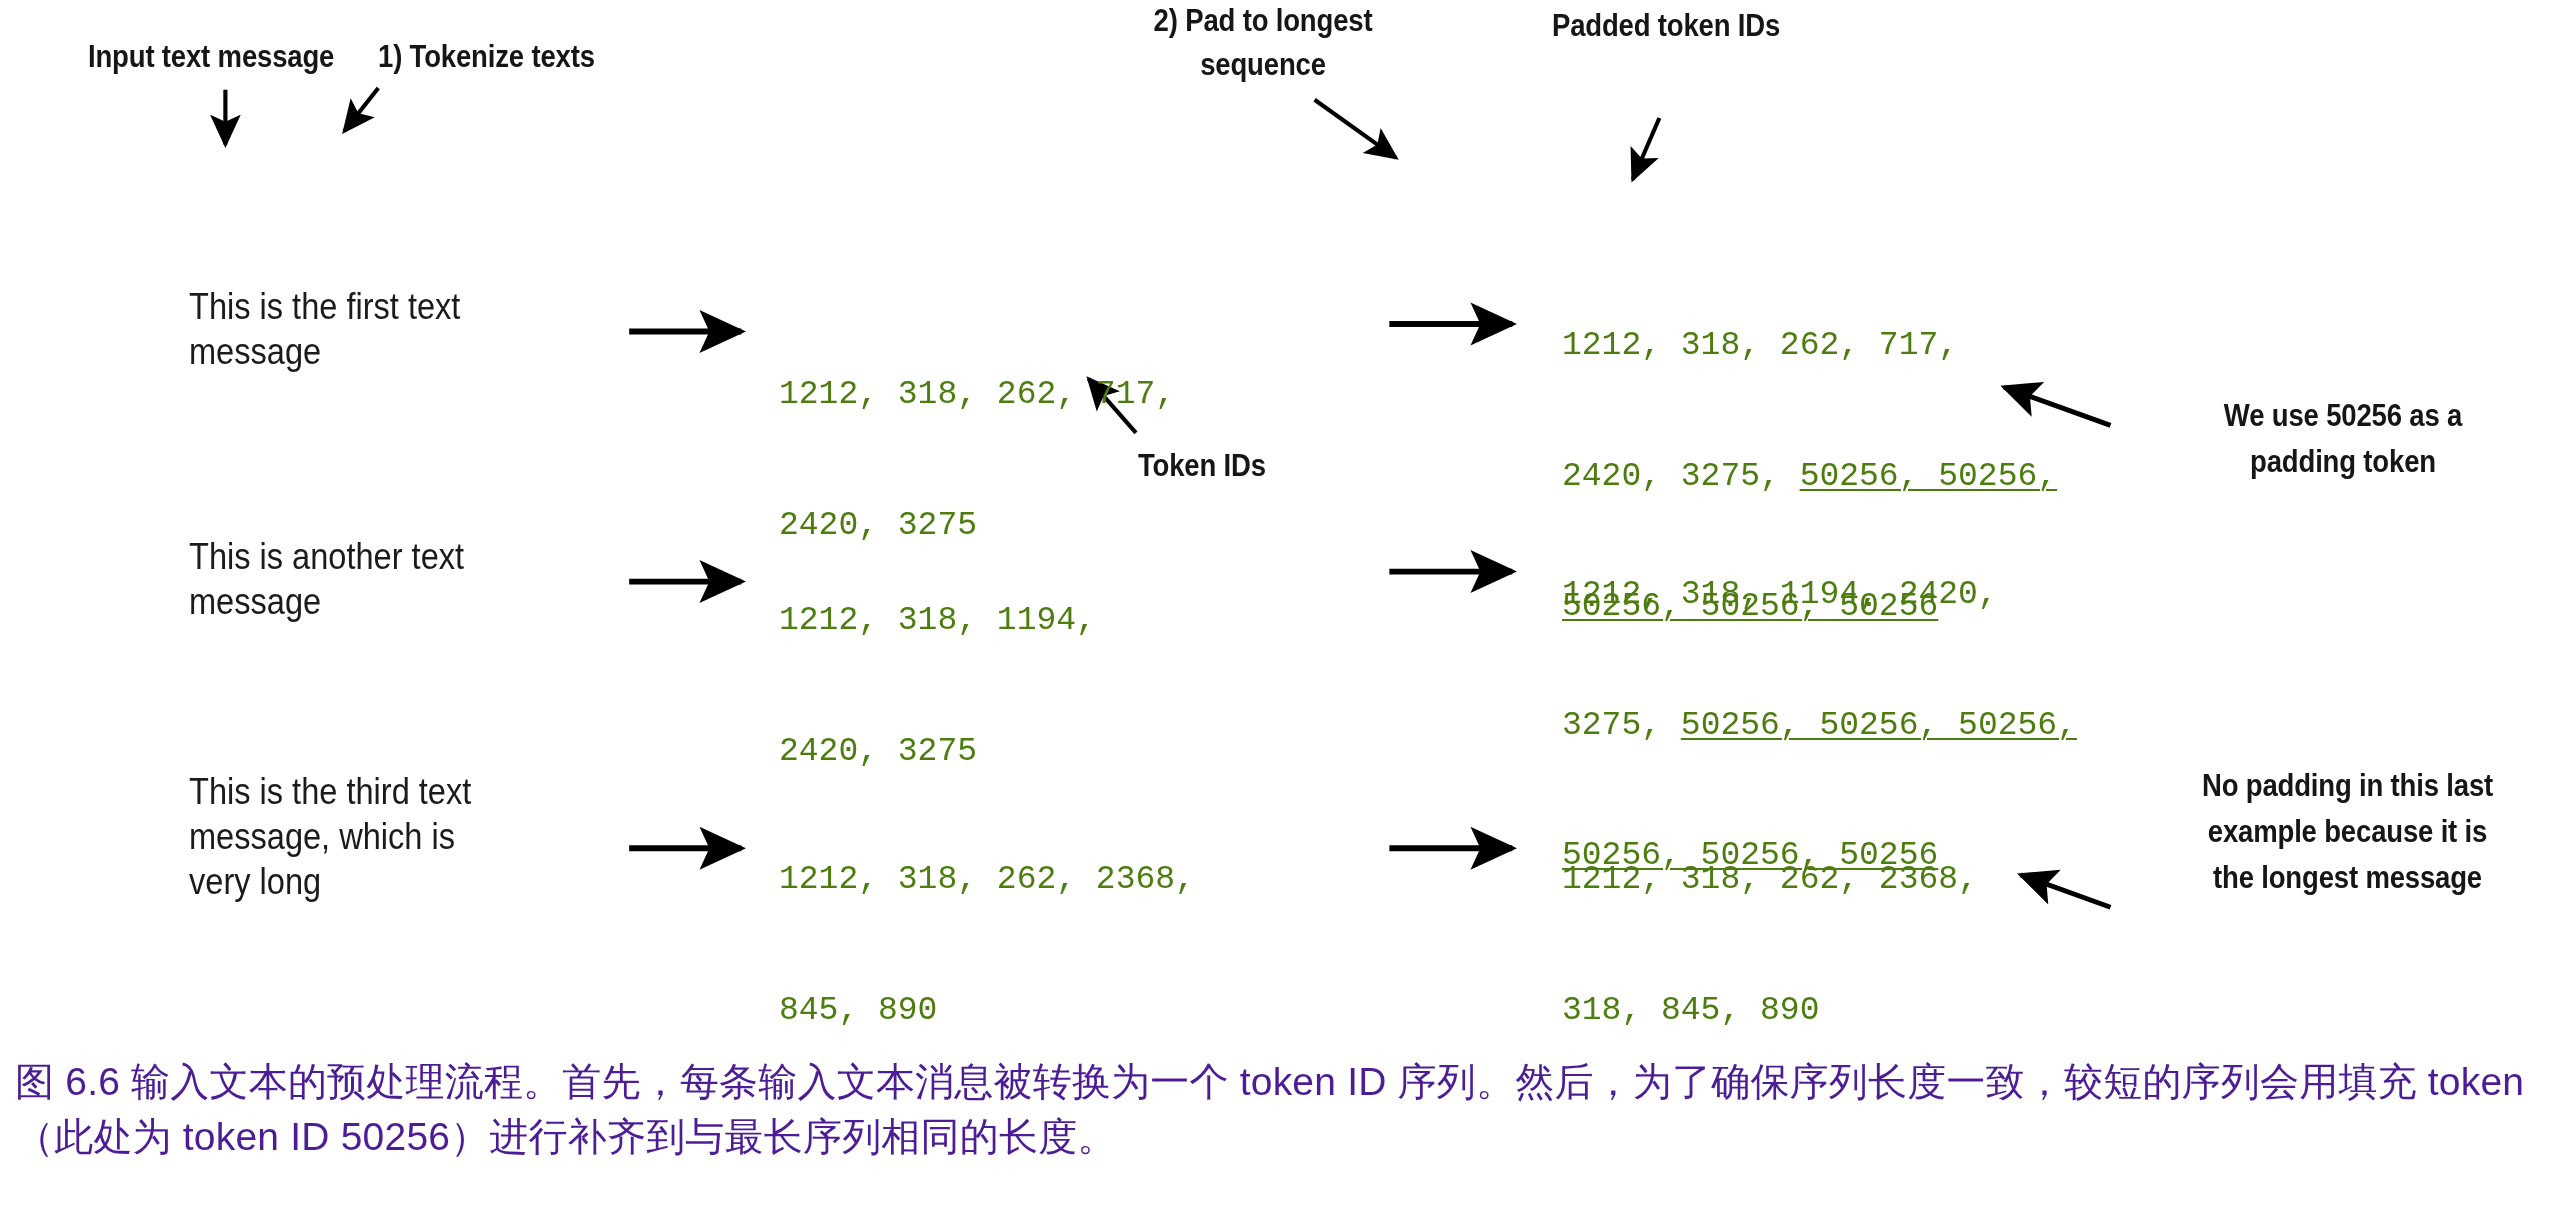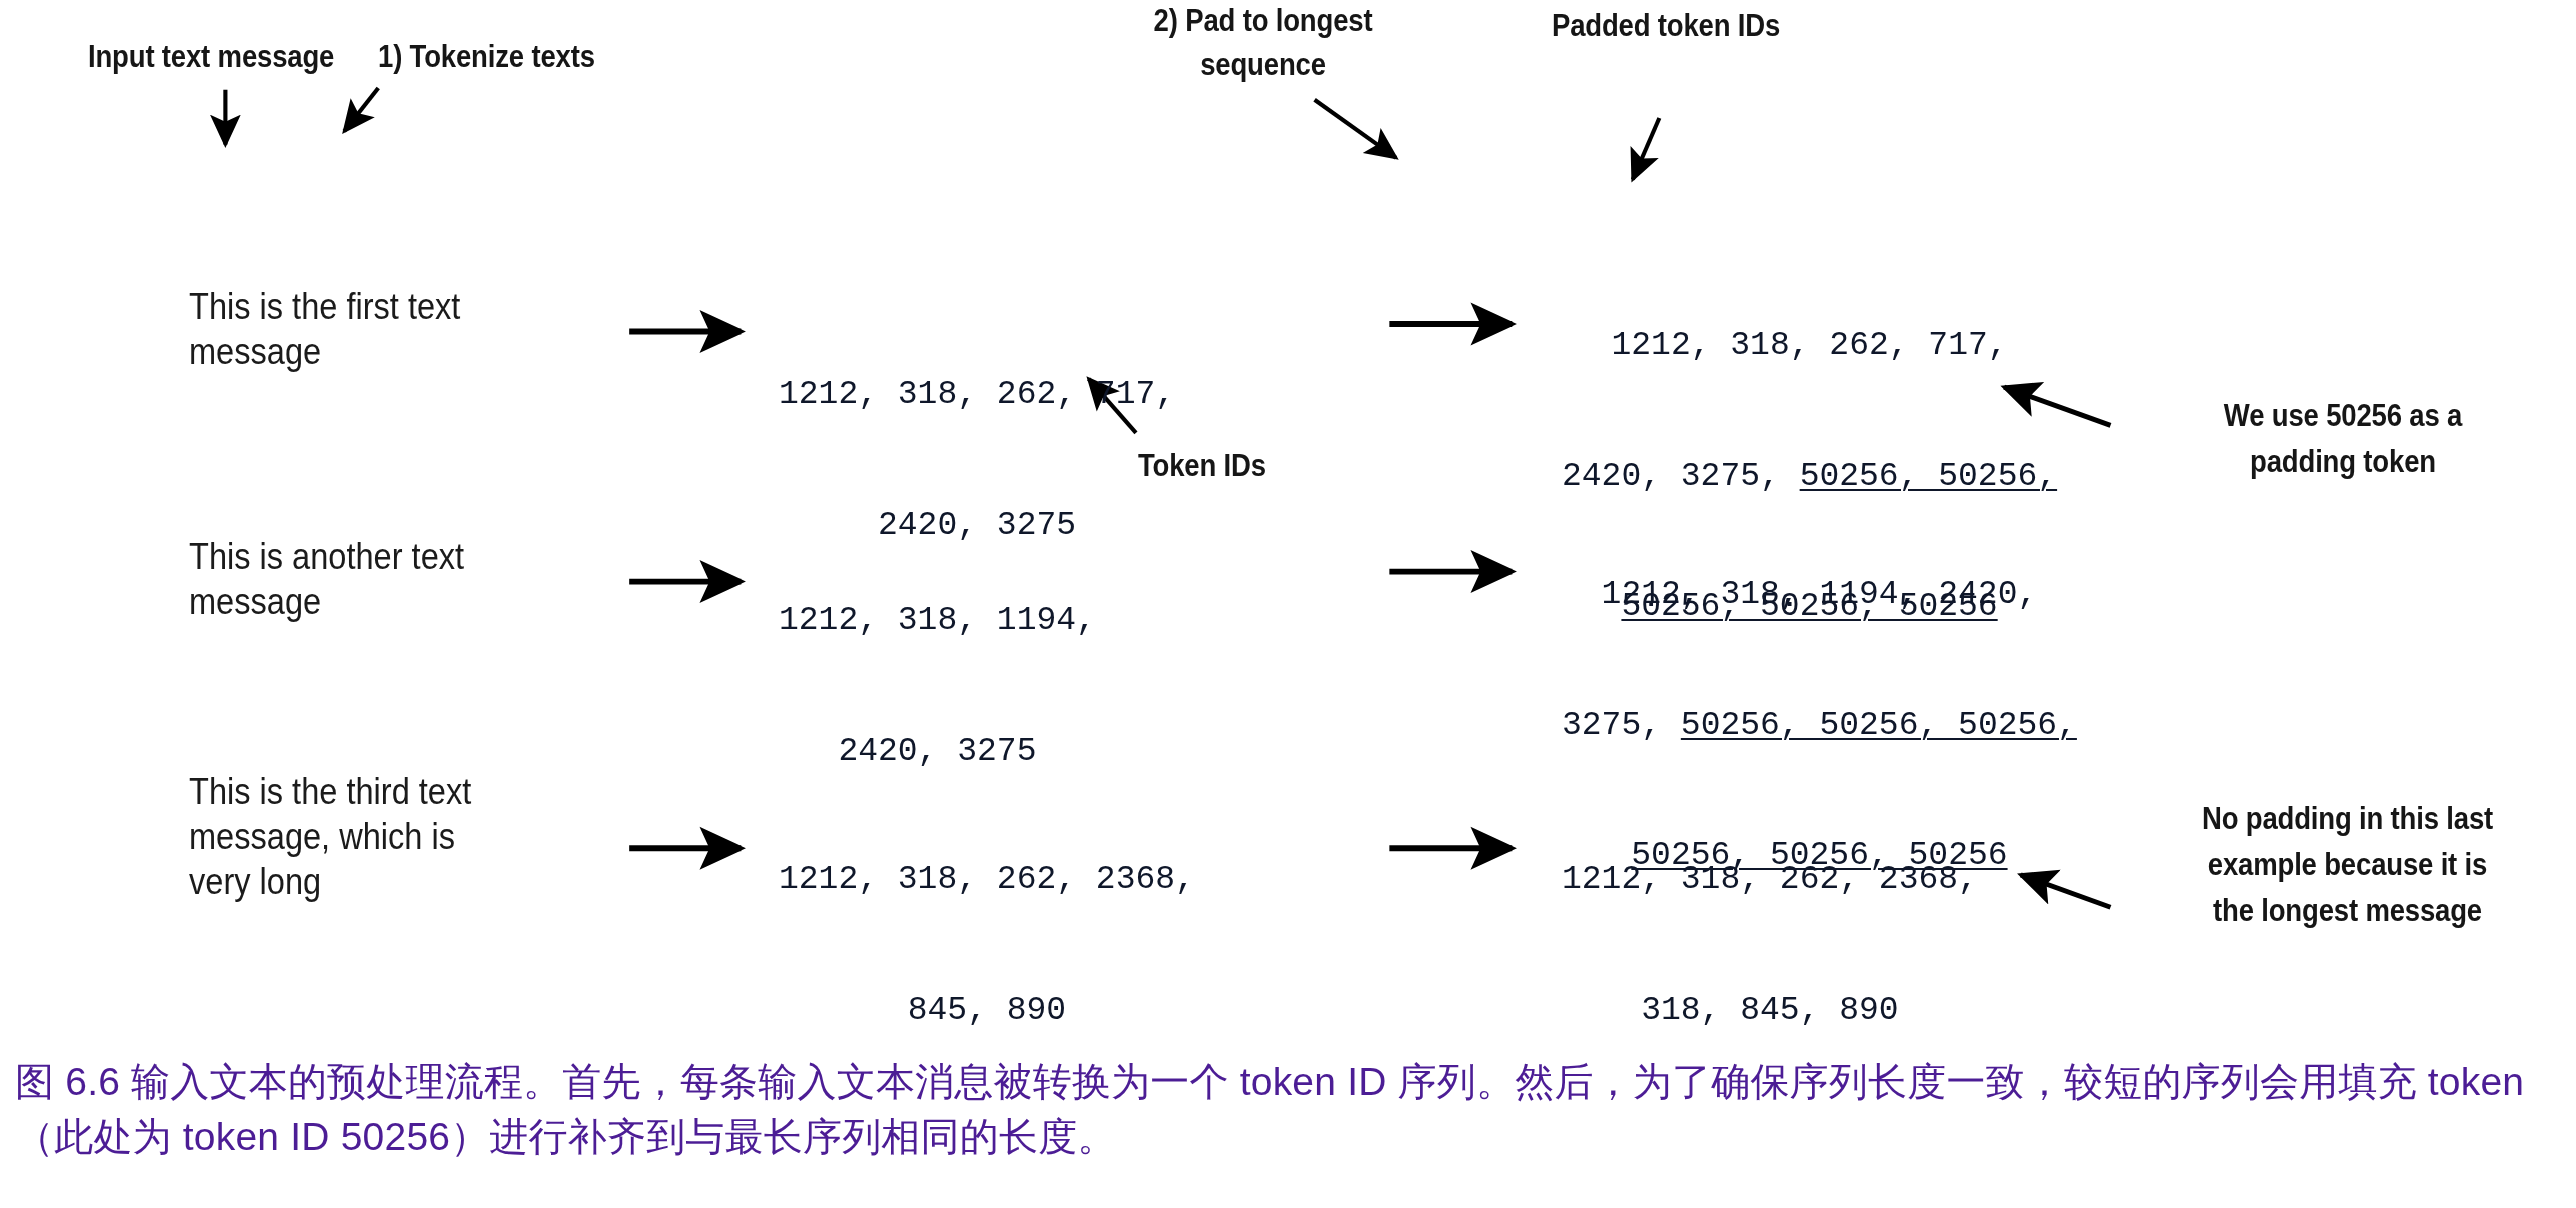--- a/index.html
+++ b/index.html
@@ -44,25 +44,24 @@
     line-height: 1.22;
     transform: scaleX(0.88);
     transform-origin: left top;
     white-space: nowrap;
   }
 
   
   .mono {
     font-family: "Liberation Mono", "DejaVu Sans Mono", monospace;
     font-size: 33px;
-    color: #0f172a;
+    color: #4d7c0f;
     line-height: 1.32;
     white-space: pre;
     letter-spacing: 0px;
-    text-align: center;
   }
   .mono u {
     text-decoration-thickness: 1.7px;
     text-underline-offset: 4.2px;
   }
 
   
   .arrow-layer {
     position: absolute;
     left: 0; top: 0;
@@ -130,21 +129,21 @@
 
 <div class="abs hdr" style="left:1552px; top:6.6px;">Padded token IDs</div>
 
 <div class="abs hdr" style="left:1138px; top:447px;">Token IDs</div>
 
 <div class="abs" style="left:2127px; top:397px; width:432px;">
   <div class="hdr ctr">We use 50256 as a</div>
   <div class="hdr ctr" style="margin-top:8.3px;">padding token</div>
 </div>
 
-<div class="abs" style="left:2123px; top:800px; width:449px;">
+<div class="abs" style="left:2123px; top:767px; width:449px;">
   <div class="hdr ctr">No padding in this last</div>
   <div class="hdr ctr" style="margin-top:8.3px;">example because it is</div>
   <div class="hdr ctr" style="margin-top:8.3px;">the longest message</div>
 </div>
 
 <div class="abs msg" style="left:189px; top:284px;">
   <div>This is the first text</div>
   <div>message</div>
 </div>
 

